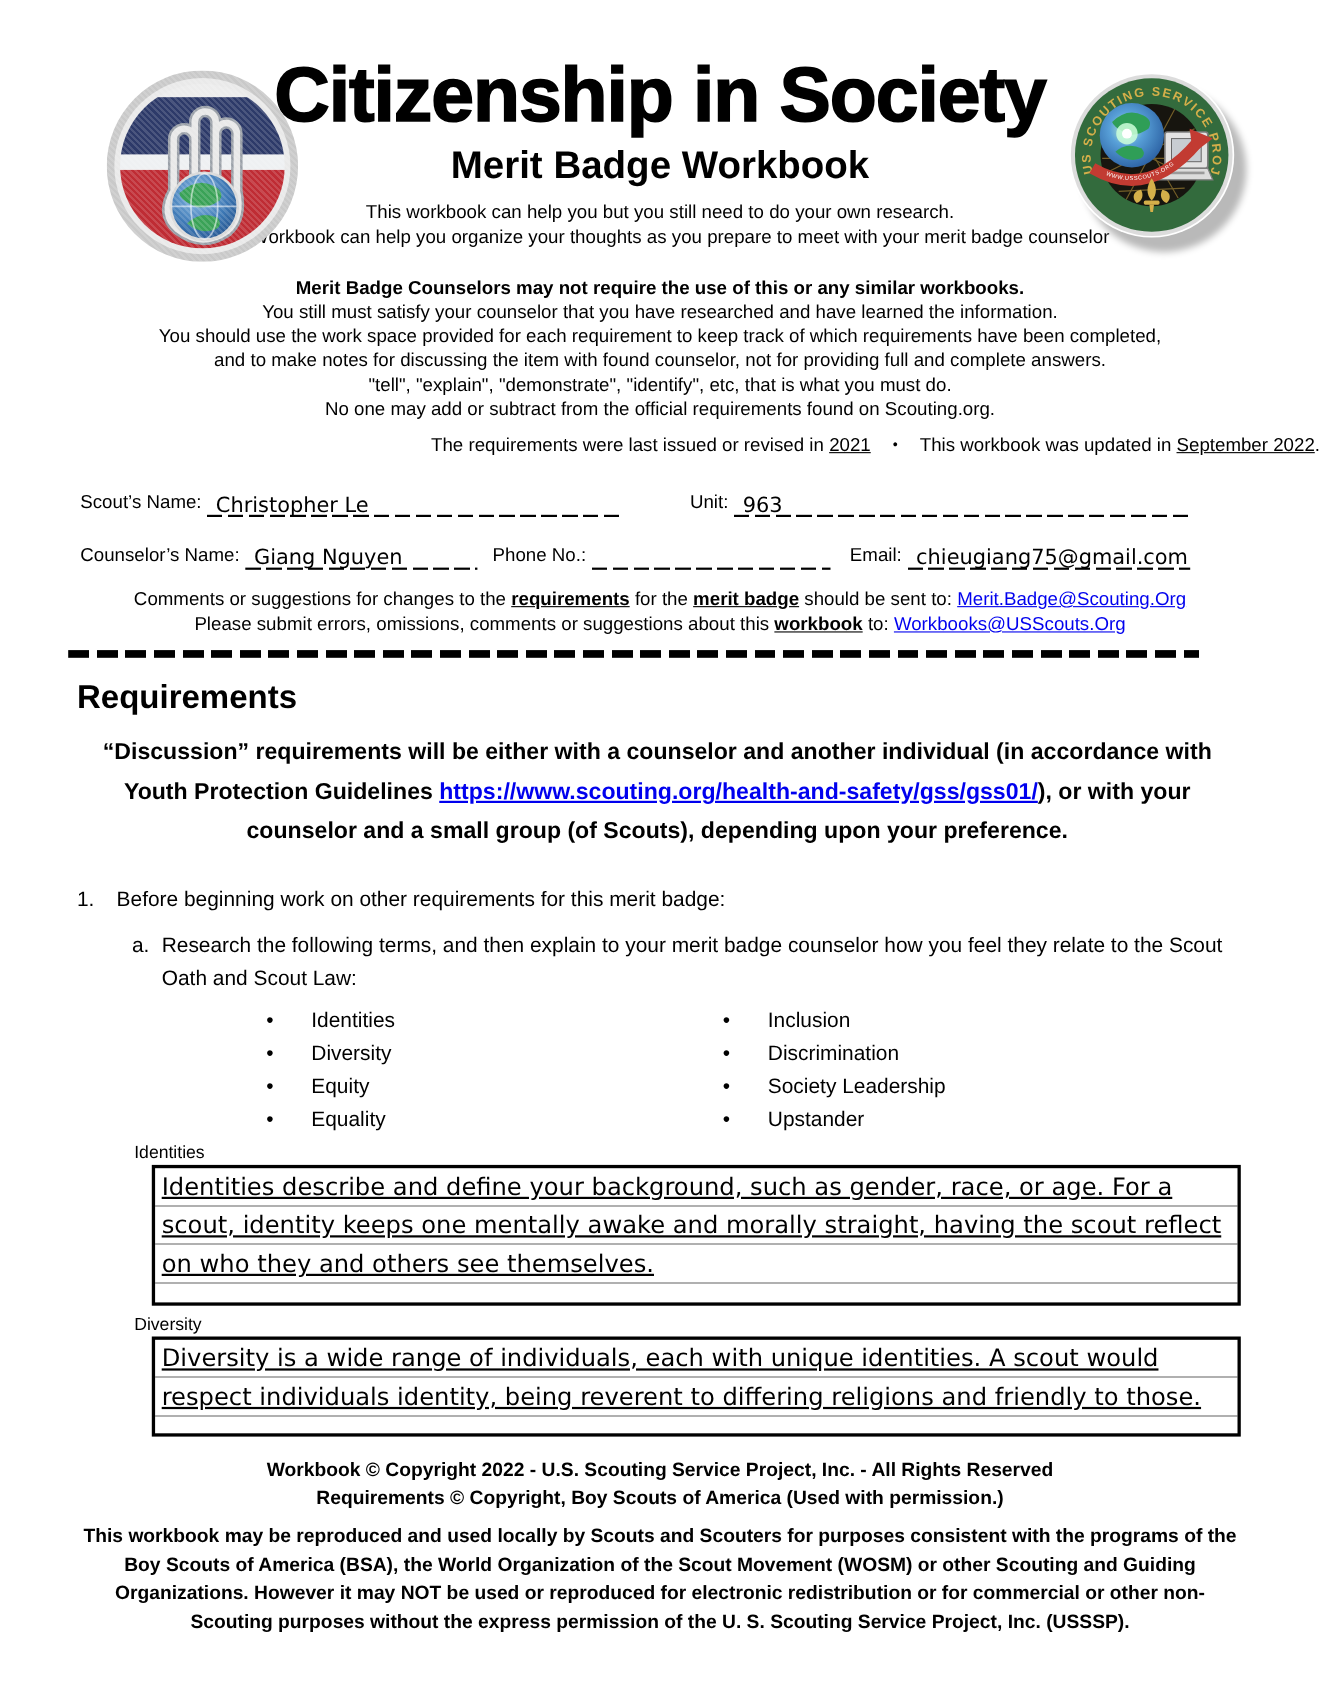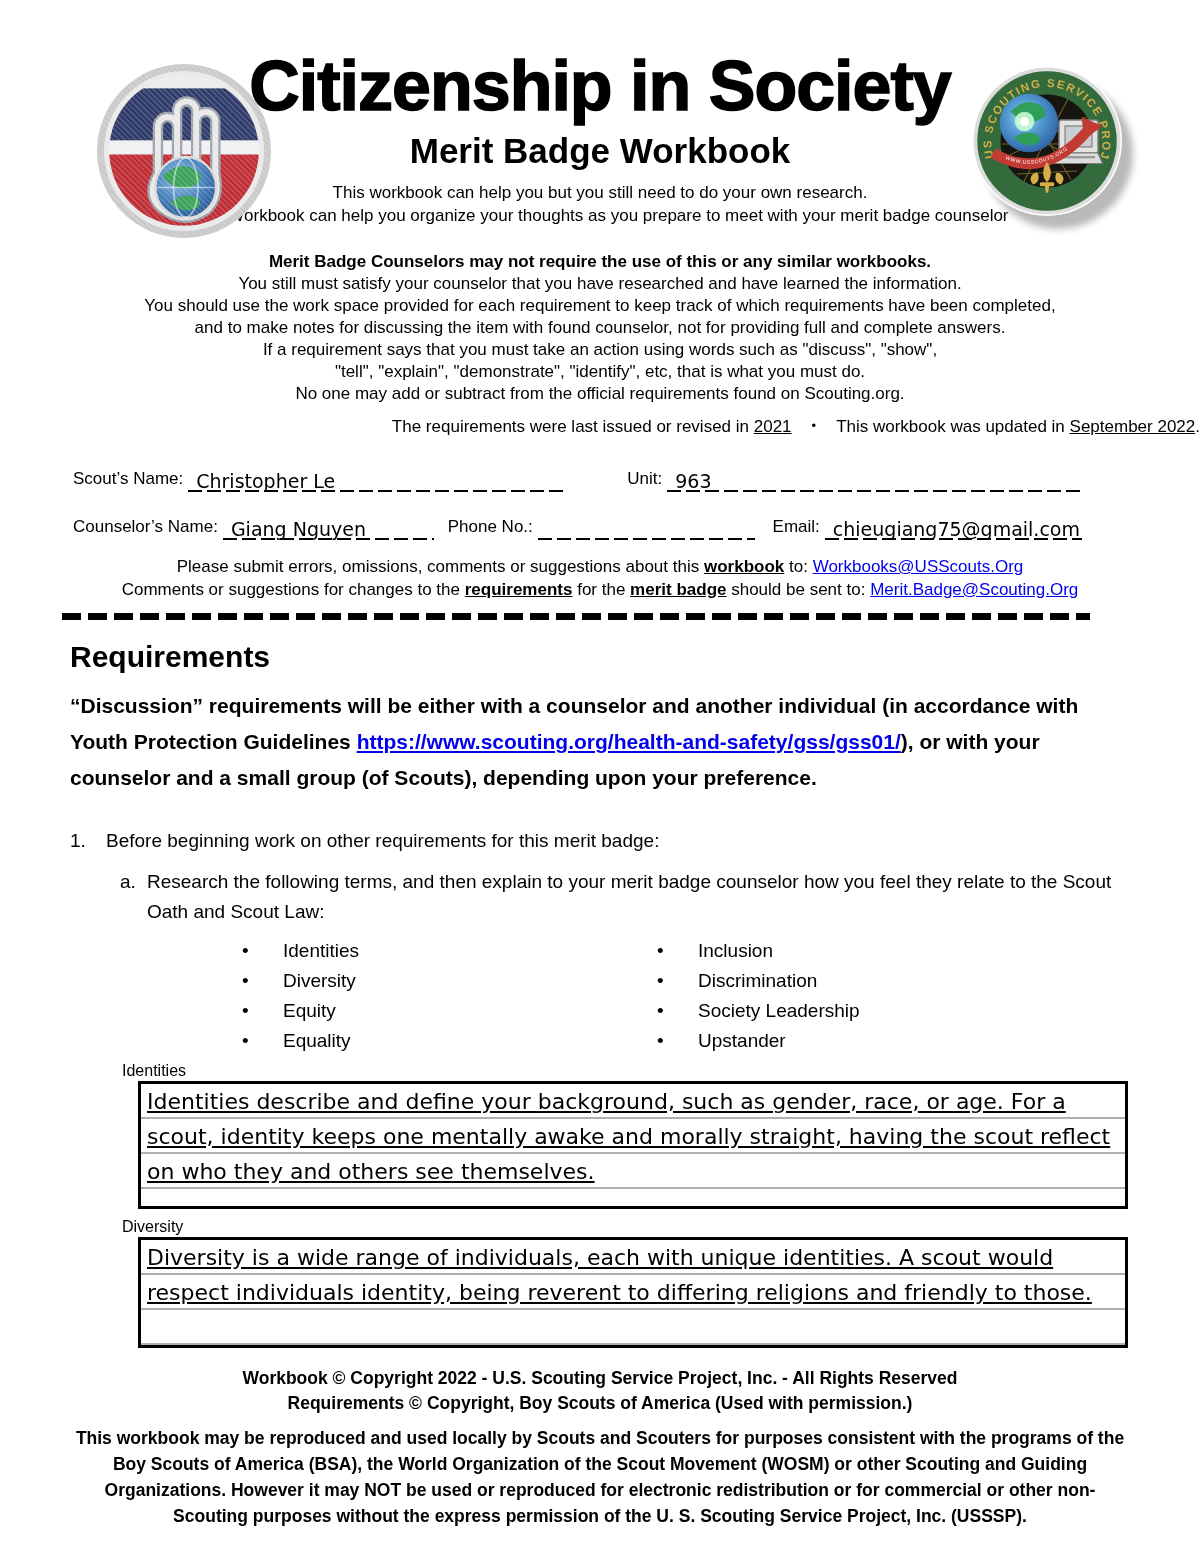--- a/index.html
+++ b/index.html
@@ -70,21 +70,21 @@
   .link { color: #0000ee; text-decoration: underline; cursor: pointer; }
 
   
   .divider {
     margin: 12px 110px 0 62px; height: 7px;
     background: repeating-linear-gradient(90deg, #000 0 19px, rgba(0,0,0,0) 19px 26px);
   }
 
   
   .req-heading { margin: 20px 0 0 70px; font-size: 30px; font-weight: bold; }
-  .intro { margin: 14px 75px 0 70px; font-size: 21px; font-weight: bold; line-height: 36px; }
+  .intro { margin: 14px 75px 0 70px; font-size: 21px; font-weight: bold; line-height: 36px; text-align: center; }
   .intro .link { font-weight: bold; }
 
   .item1 { display: flex; margin: 32px 70px 0 70px; font-size: 19px; line-height: 25px; }
   .item1 .num { width: 36px; flex: none; }
   .item1a { display: flex; margin: 14px 75px 0 120px; font-size: 19px; line-height: 30px; }
   .item1a .letter { width: 27px; flex: none; }
 
   .terms { display: flex; margin-top: 9px; font-size: 19px; }
   .tcol { list-style: none; margin: 0; padding: 0; }
   .tcol li { display: flex; line-height: 30px; }
@@ -94,21 +94,21 @@
 
   .alabel { margin: 6px 0 1px 122px; font-size: 16px; }
   .alabel2 { margin-top: 9px; }
   .abox {
     margin-left: 138px; width: 990px;
     border: 3px solid #000;
     background-image: repeating-linear-gradient(180deg, rgba(0,0,0,0) 0 33px, #b0b0b0 33px 35px);
     cursor: text;
   }
   .abox1 { height: 128px; }
-  .abox2 { height: 111px; }
+  .abox2 { height: 91px; }
   .atext { font-family: "DejaVu Sans", sans-serif; font-size: 22px; line-height: 35px; padding: 0 6px; text-decoration: underline; }
 
   
   .footer { text-align: center; margin-top: 18px; font-weight: bold; }
   .fline { font-size: 17.5px; line-height: 25px; }
   .fpara { margin: 9px auto 0; width: 1058px; font-size: 17.5px; line-height: 26px; }
 
   svg { display: block; }
 </style>
 </head>
@@ -214,21 +214,20 @@
     <div class="subtitle">Merit Badge Workbook</div>
     <div class="tagline first">This workbook can help you but you still need to do your own research.</div>
     <div class="tagline">This Workbook can help you organize your thoughts as you prepare to meet with your merit badge counselor</div>
   </div>
 
   <div class="notice">
     <div class="bold-line">Merit Badge Counselors may not require the use of this or any similar workbooks.</div>
     <div>You still must satisfy your counselor that you have researched and have learned the information.</div>
     <div>You should use the work space provided for each requirement to keep track of which requirements have been completed,</div>
     <div>and to make notes for discussing the item with found counselor, not for providing full and complete answers.</div>
-    <div>If a requirement says that you must take an action using words such as "discuss", "show",</div>
     <div>"tell", "explain", "demonstrate", "identify", etc, that is what you must do.</div>
     <div>No one may add or subtract from the official requirements found on Scouting.org.</div>
   </div>
 
   <div class="revision">
     <span>The requirements were last issued or revised in</span>
     <span class="uval">2021</span><span class="sep">•</span><span>This workbook was updated in</span>
     <span class="uval">September 2022</span><span>.</span>
   </div>
 
@@ -247,33 +246,33 @@
       <span class="flabel">Phone No.:</span>
       <span class="fill w-phone"><span class="fval"></span></span>
       <span class="gap-email"></span>
       <span class="flabel">Email:</span>
       <span class="fill grow"><span class="fval">chieugiang75@gmail.com</span></span>
     </div>
   </div>
 
   <div class="submit">
     <div>
-      <span>Please submit errors, omissions, comments or suggestions about this</span>
-      <span class="bold-u">workbook</span>
-      <span>to:</span>
-      <a class="link">Workbooks@USScouts.Org</a>
-    </div>
-    <div>
       <span>Comments or suggestions for changes to the</span>
       <span class="bold-u">requirements</span>
       <span>for the</span>
       <span class="bold-u">merit badge</span>
       <span>should be sent to:</span>
       <a class="link">Merit.Badge@Scouting.Org</a>
     </div>
+    <div>
+      <span>Please submit errors, omissions, comments or suggestions about this</span>
+      <span class="bold-u">workbook</span>
+      <span>to:</span>
+      <a class="link">Workbooks@USScouts.Org</a>
+    </div>
   </div>
 
   <div class="divider"></div>
 
   <h2 class="req-heading">Requirements</h2>
 
   <p class="intro"><span>“Discussion” requirements will be either with a counselor and another individual (in accordance with Youth Protection Guidelines </span><a class="link">https://www.scouting.org/health-and-safety/gss/gss01/</a><span>), or with your counselor and a small group (of Scouts), depending upon your preference.</span></p>
 
   <div class="item1">
     <span class="num">1.</span>

